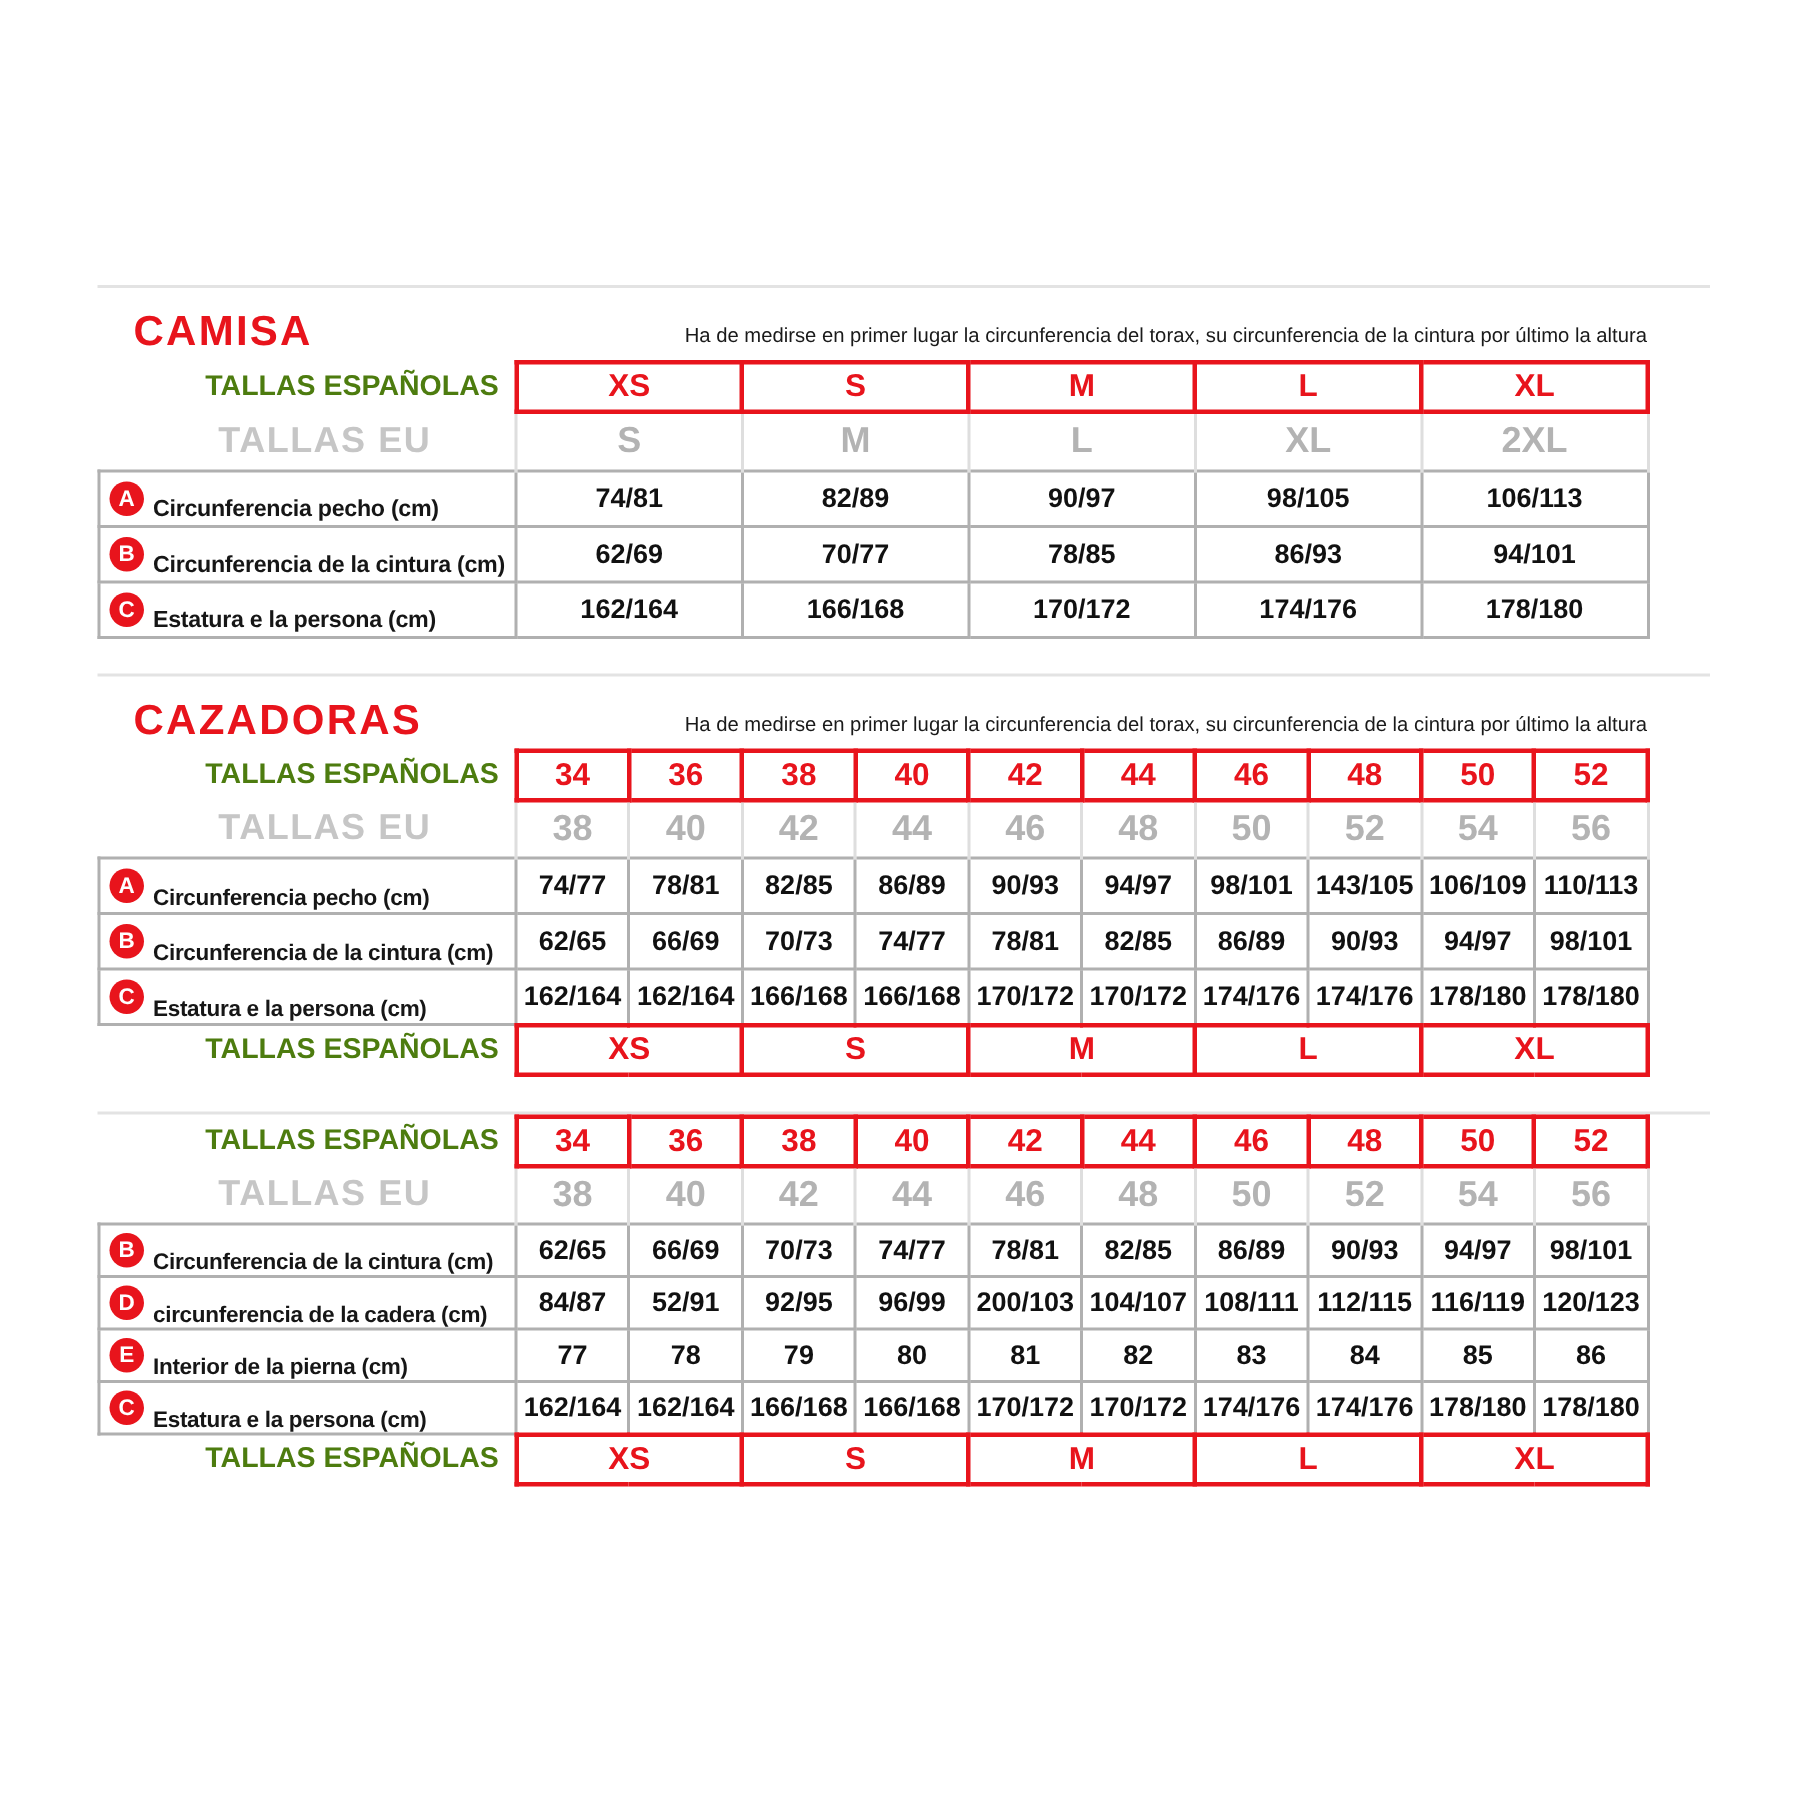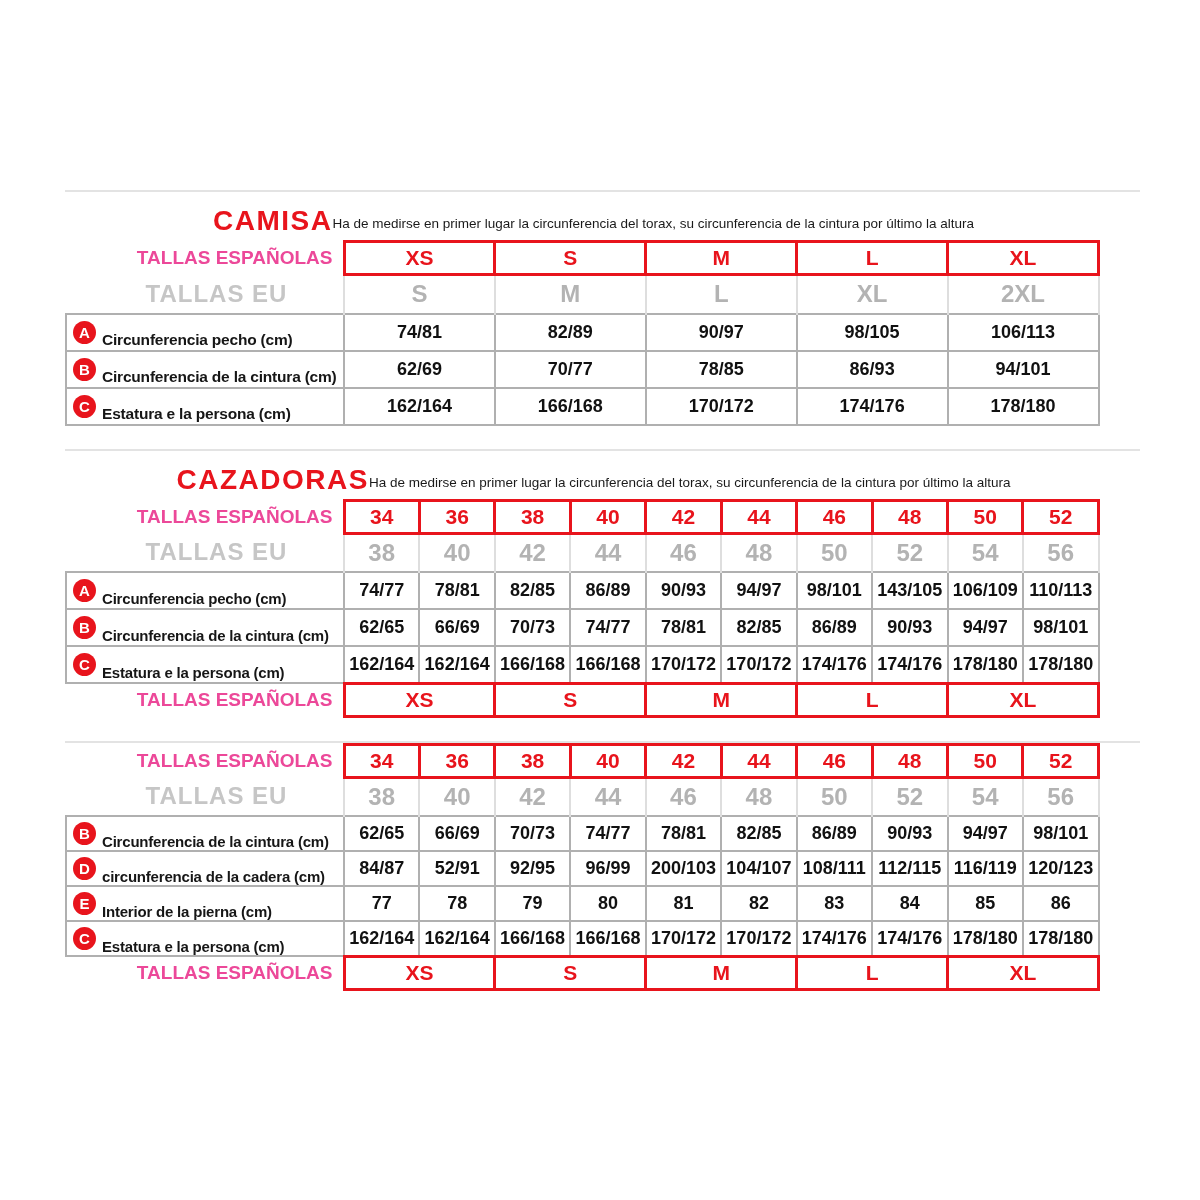--- a/index.html
+++ b/index.html
@@ -9,21 +9,21 @@
     font-family:"Liberation Sans", sans-serif;
     -webkit-font-smoothing:antialiased;
   }
   .canvas { position:relative; width:1200px; height:1200px; background:#ffffff; overflow:hidden; }
   .content { position:absolute; left:65px; top:190px; width:1075px; }
 
   .section { padding-bottom:23px; }
   .divider { height:2px; background:#e3e3e3; width:100%; }
 
   .section-head {
-    display:flex; justify-content:center; align-items:flex-end;
+    display:flex; justify-content:space-between; align-items:flex-end;
     padding:15px 42px 5px 24px;
   }
   .section-title {
     color:#e8141c; font-size:28px; font-weight:bold; letter-spacing:1.5px;
     line-height:1;
   }
   .section-note {
     color:#1a1a1a; font-size:13.5px; font-weight:normal; text-align:right;
     max-width:760px; line-height:1.25; padding-bottom:2px;
   }
@@ -34,21 +34,21 @@
   }
   table.size-table td { text-align:center; vertical-align:middle; overflow:hidden; }
   td.label-col { width:278px; }
 
   
   tr.row-es td.cell-red {
     border:3px solid #e8141c; color:#e8141c;
     font-weight:bold; font-size:21px; height:33px; background:#ffffff;margin-top:21px;
   }
   td.es-label {
-    color:#ec4899; font-weight:bold; font-size:19px;
+    color:#4d7c0f; font-weight:bold; font-size:19px;
     text-align:right !important; padding-right:10px;
   }
 
   
   tr.row-eu td { height:39px; }
   td.eu-label {
     color:#c6c6c6; font-weight:bold; font-size:24px;
     text-align:center; padding-left:24px; letter-spacing:1px;
   }
   td.cell-eu {

